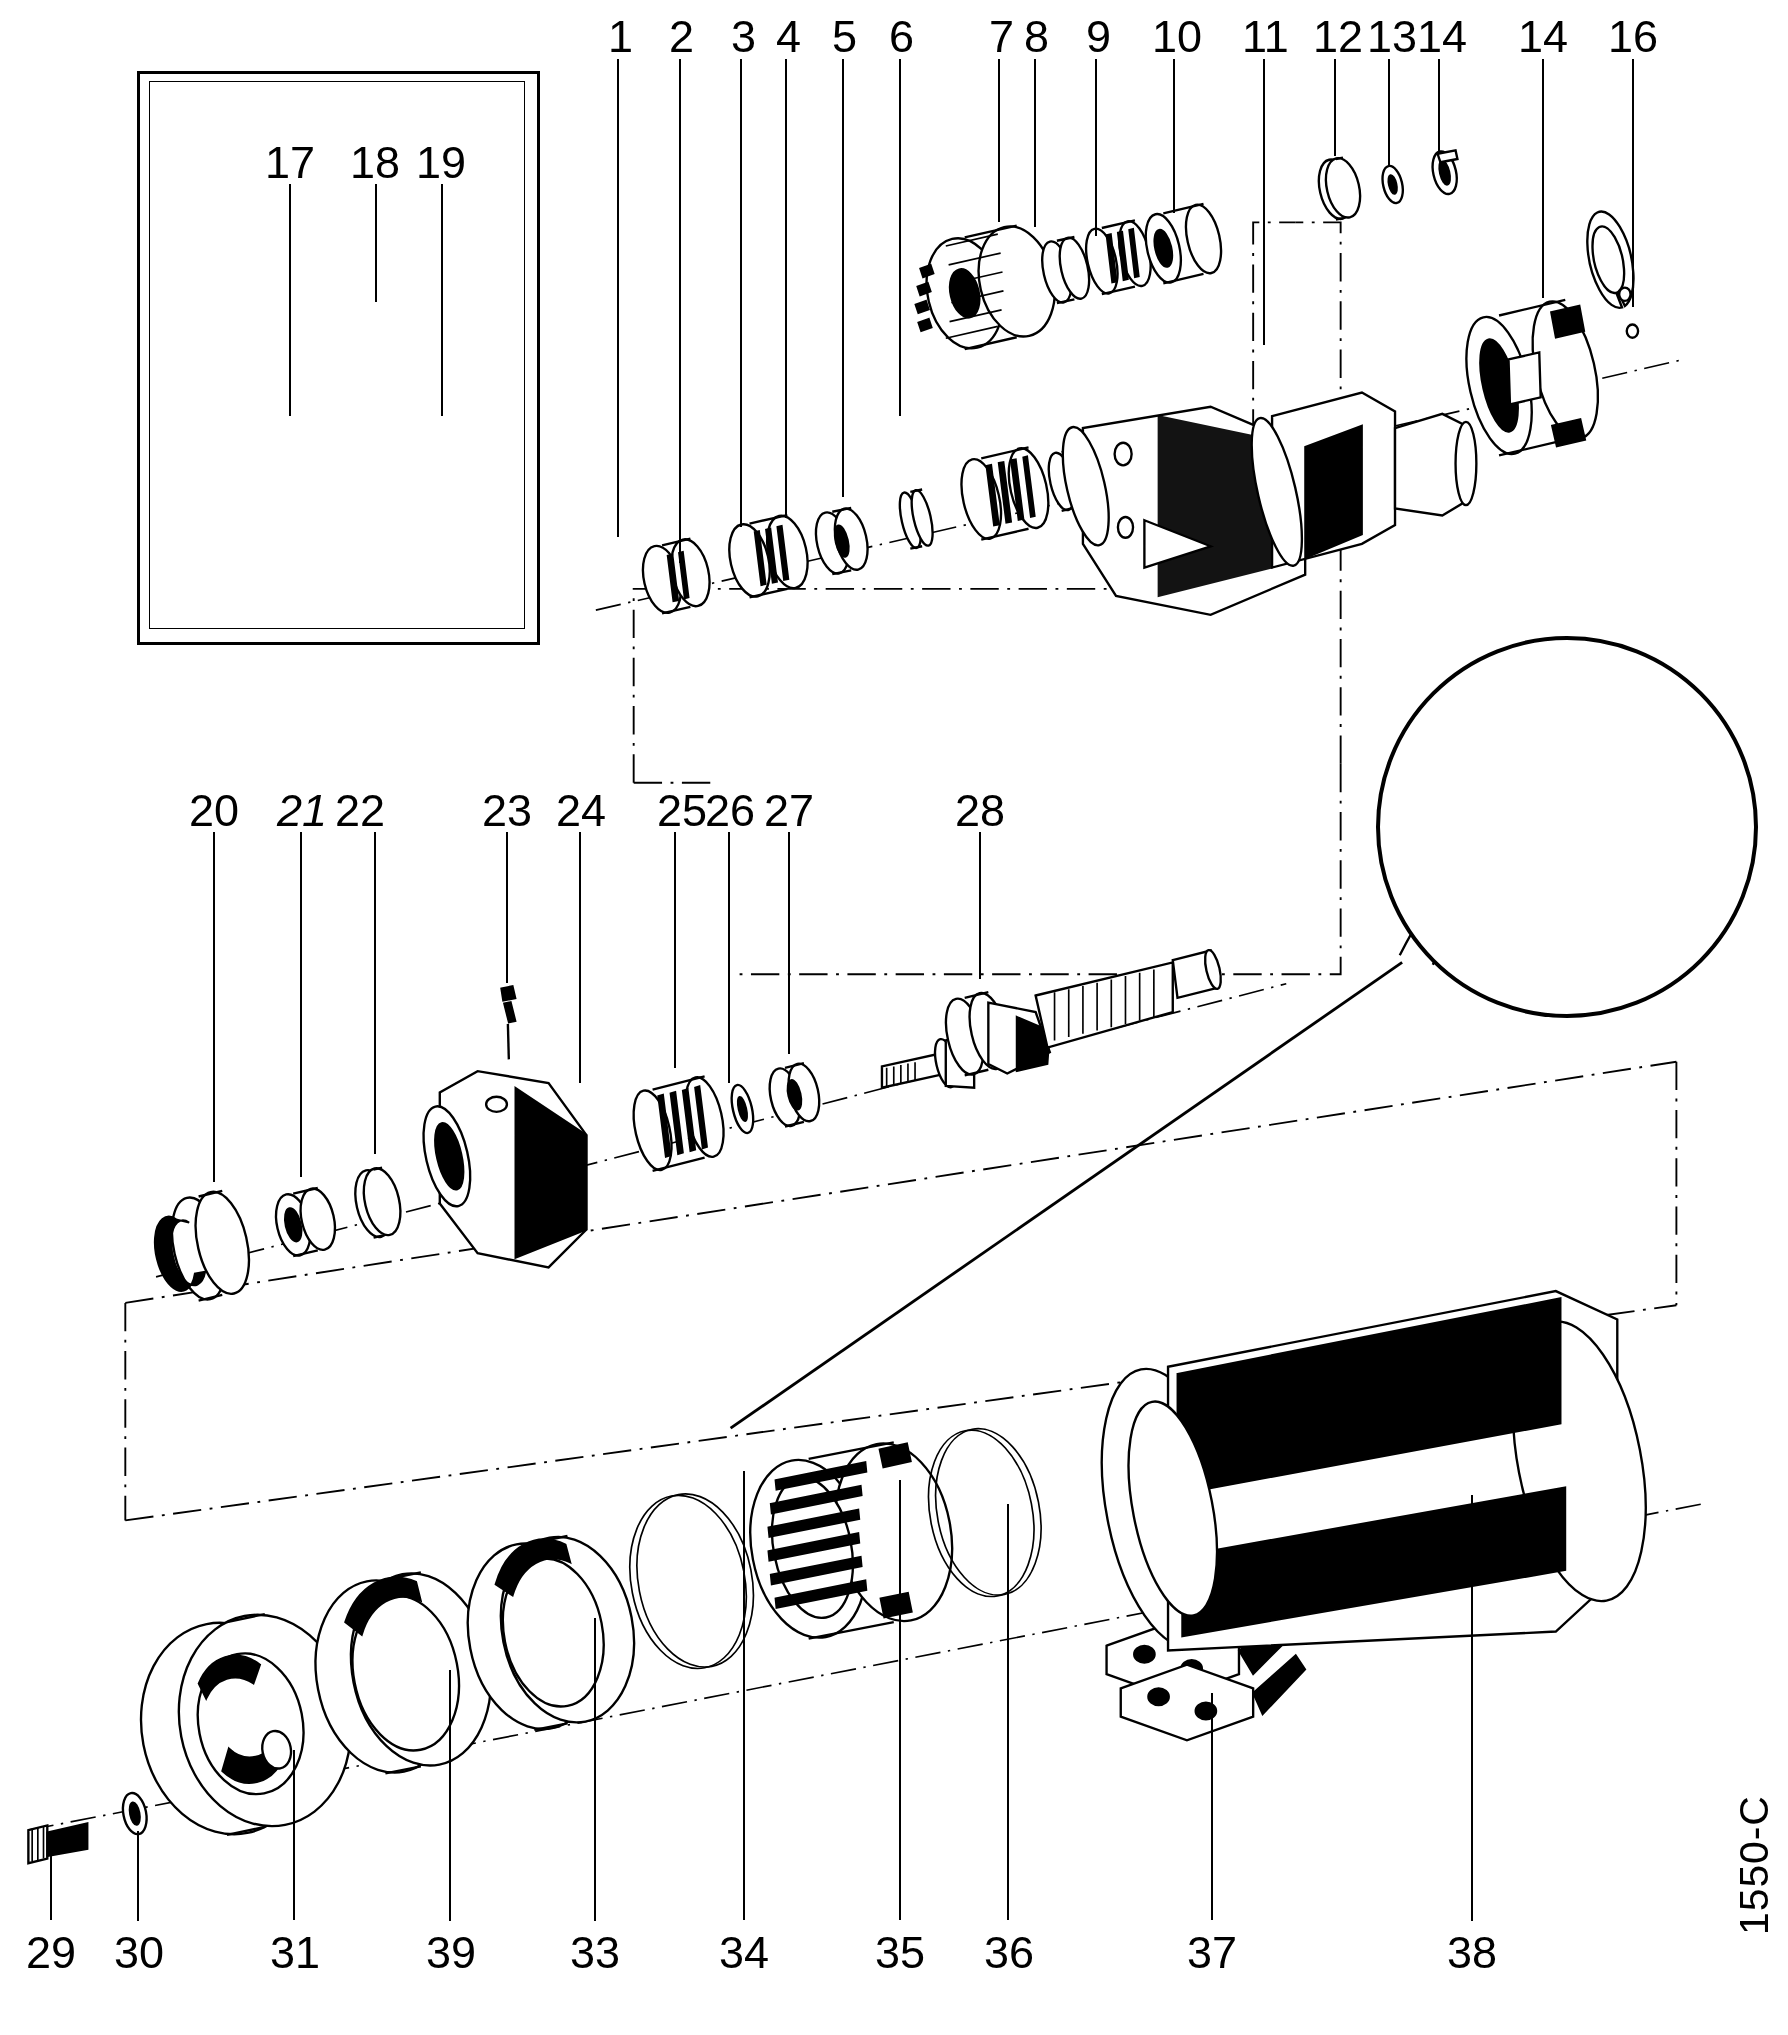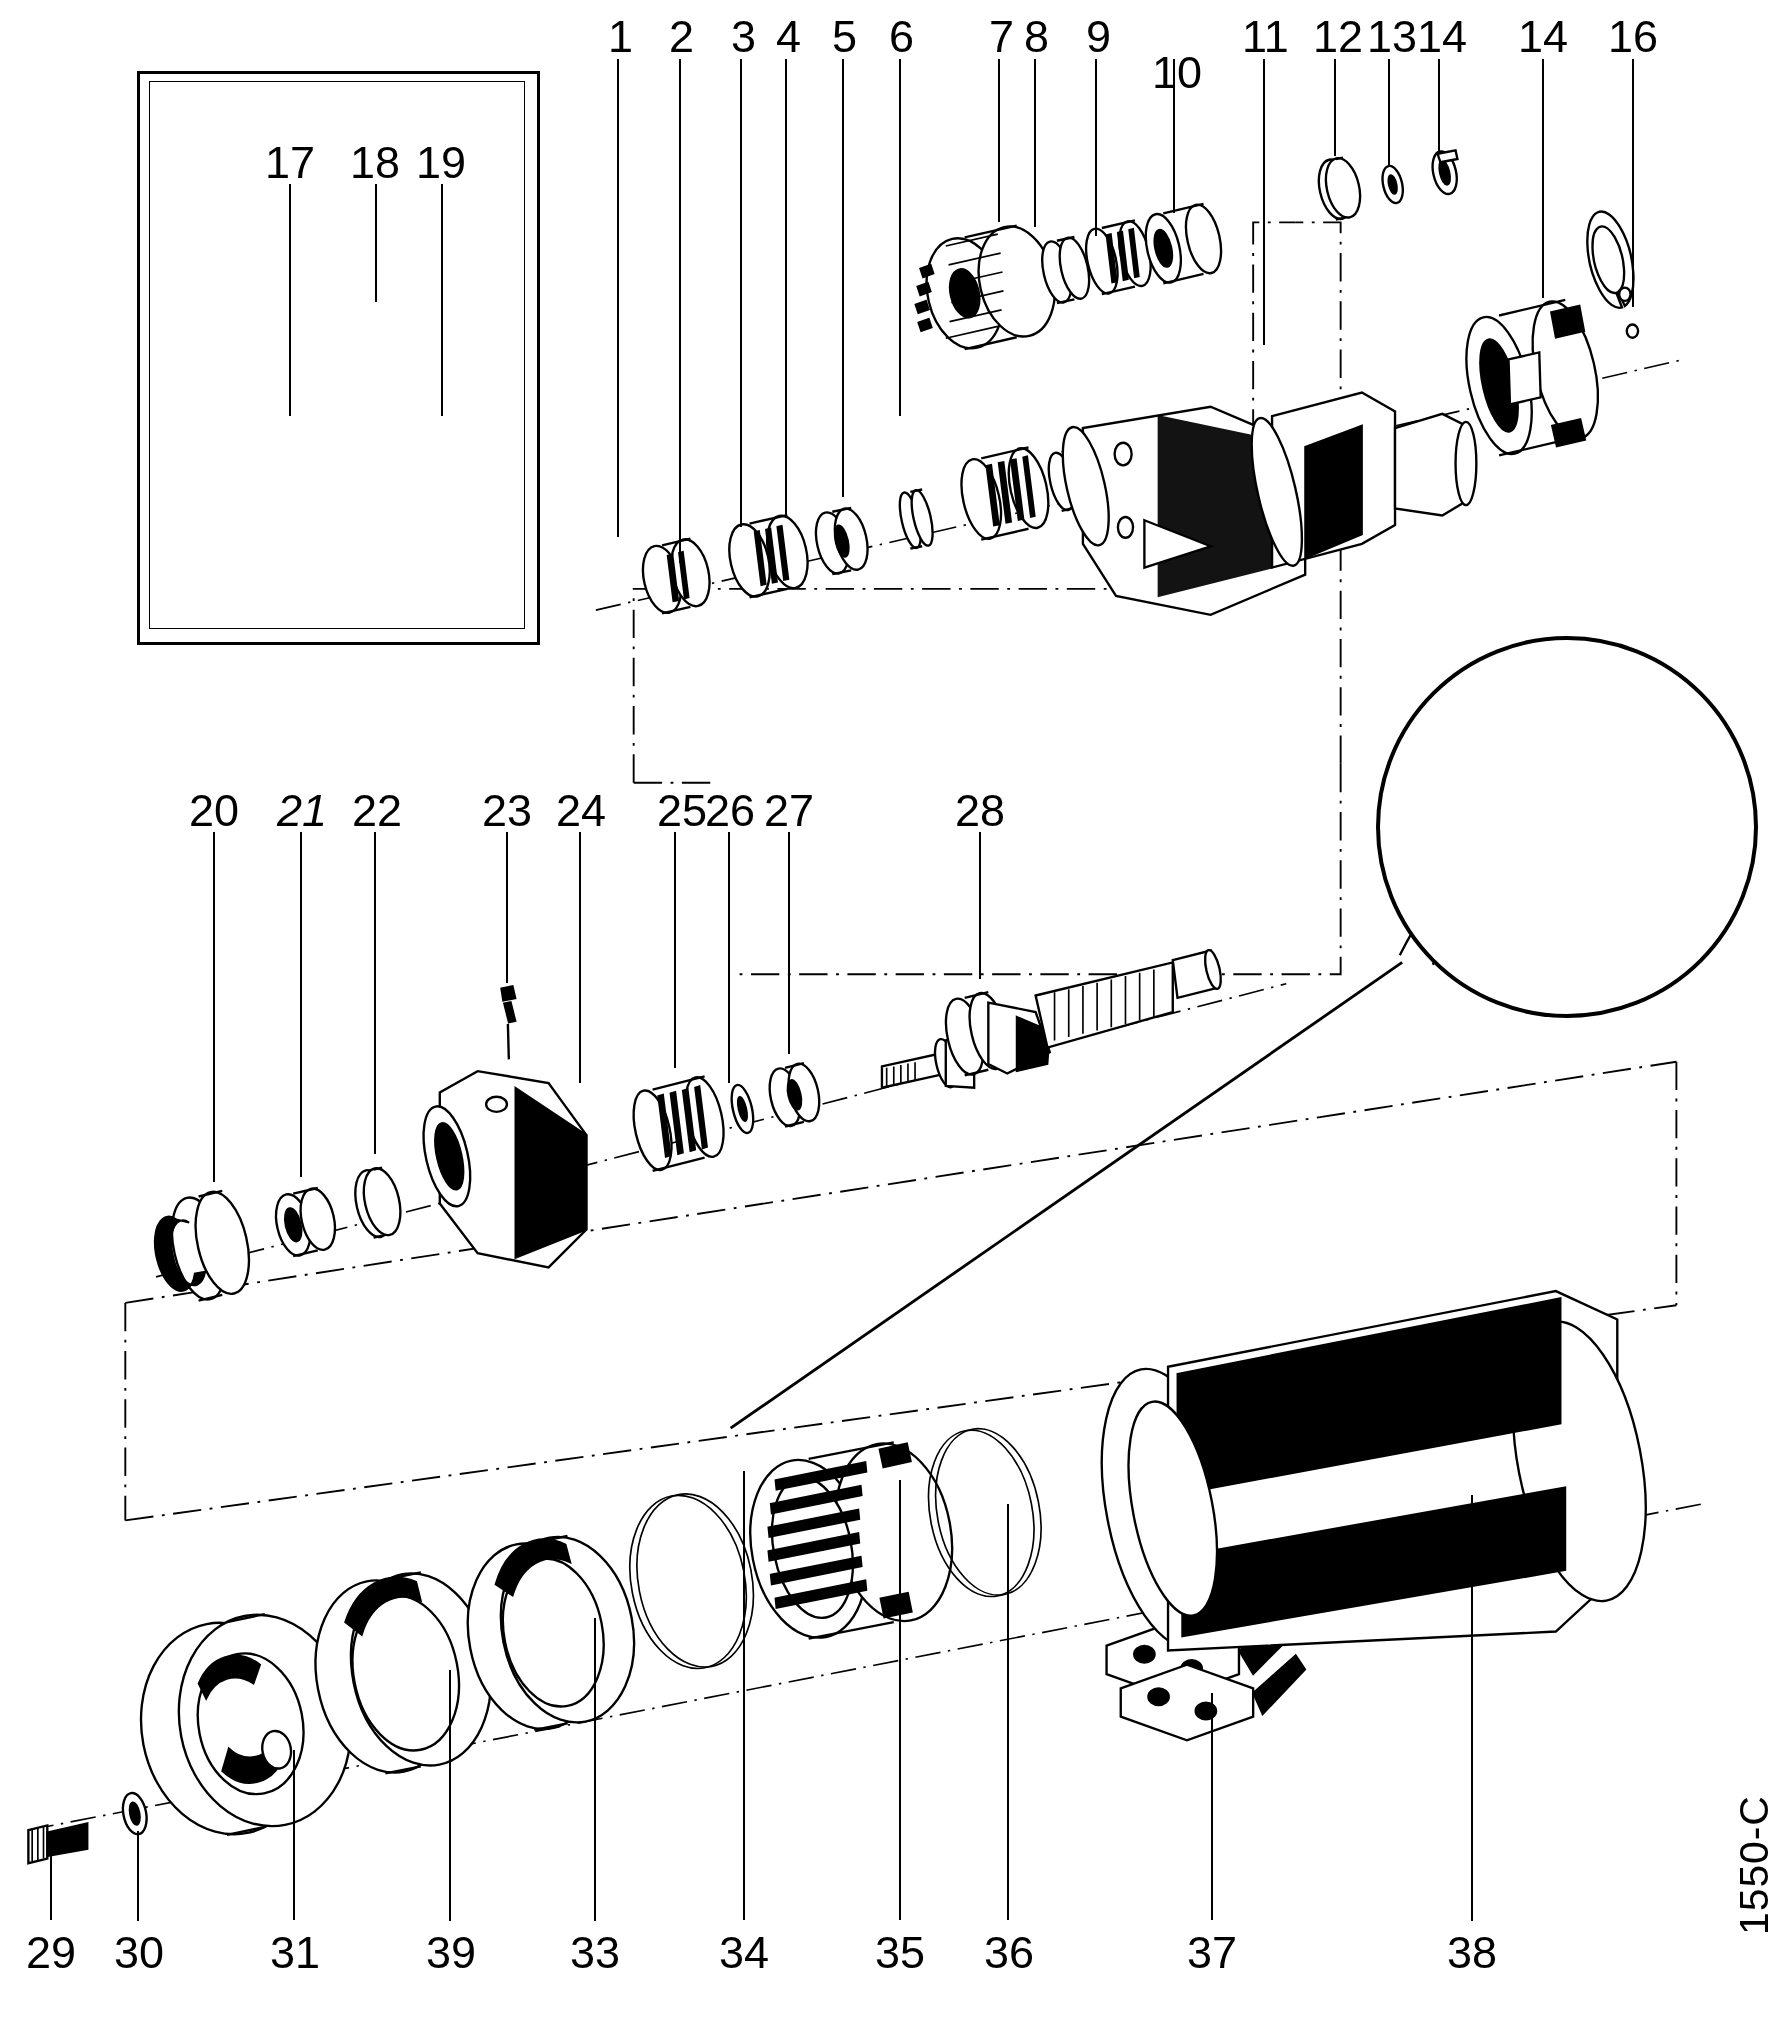--- a/index.html
+++ b/index.html
@@ -472,33 +472,33 @@
   <div id="callouts">
       <div class="callout" style="left: 608px; top: 14px;">1</div>
       <div class="callout" style="left: 669px; top: 14px;">2</div>
       <div class="callout" style="left: 731px; top: 14px;">3</div>
       <div class="callout" style="left: 776px; top: 14px;">4</div>
       <div class="callout" style="left: 832px; top: 14px;">5</div>
       <div class="callout" style="left: 889px; top: 14px;">6</div>
       <div class="callout" style="left: 989px; top: 14px;">7</div>
       <div class="callout" style="left: 1024px; top: 14px;">8</div>
       <div class="callout" style="left: 1086px; top: 14px;">9</div>
-      <div class="callout" style="left: 1152px; top: 14px; margin-top: 36px;">10</div>
+      <div class="callout" style="left: 1152px; top: 14px;">10</div>
       <div class="callout" style="left: 1242px; top: 14px;">11</div>
       <div class="callout" style="left: 1313px; top: 14px;">12</div>
       <div class="callout" style="left: 1367px; top: 14px;">13</div>
       <div class="callout" style="left: 1417px; top: 14px;">14</div>
       <div class="callout" style="left: 1518px; top: 14px;">14</div>
       <div class="callout" style="left: 1608px; top: 14px;">16</div>
       <div class="callout" style="left: 265px; top: 140px;">17</div>
       <div class="callout" style="left: 350px; top: 140px;">18</div>
       <div class="callout" style="left: 416px; top: 140px;">19</div>
       <div class="callout" style="left: 189px; top: 788px;">20</div>
       <div class="callout" style="left: 277px; top: 788px; font-style: italic;">21</div>
-      <div class="callout" style="left: 352px; top: 788px; text-align: right;">22</div>
+      <div class="callout" style="left: 335px; top: 788px; text-align: right;">22</div>
       <div class="callout" style="left: 482px; top: 788px;">23</div>
       <div class="callout" style="left: 556px; top: 788px;">24</div>
       <div class="callout" style="left: 657px; top: 788px;">25</div>
       <div class="callout" style="left: 705px; top: 788px;">26</div>
       <div class="callout" style="left: 764px; top: 788px; text-align: center;">27</div>
       <div class="callout" style="left: 955px; top: 788px;">28</div>
       <div class="callout" style="left: 26px; top: 1930px;">29</div>
       <div class="callout" style="left: 114px; top: 1930px;">30</div>
       <div class="callout" style="left: 270px; top: 1930px;">31</div>
       <div class="callout" style="left: 426px; top: 1930px;">39</div>

